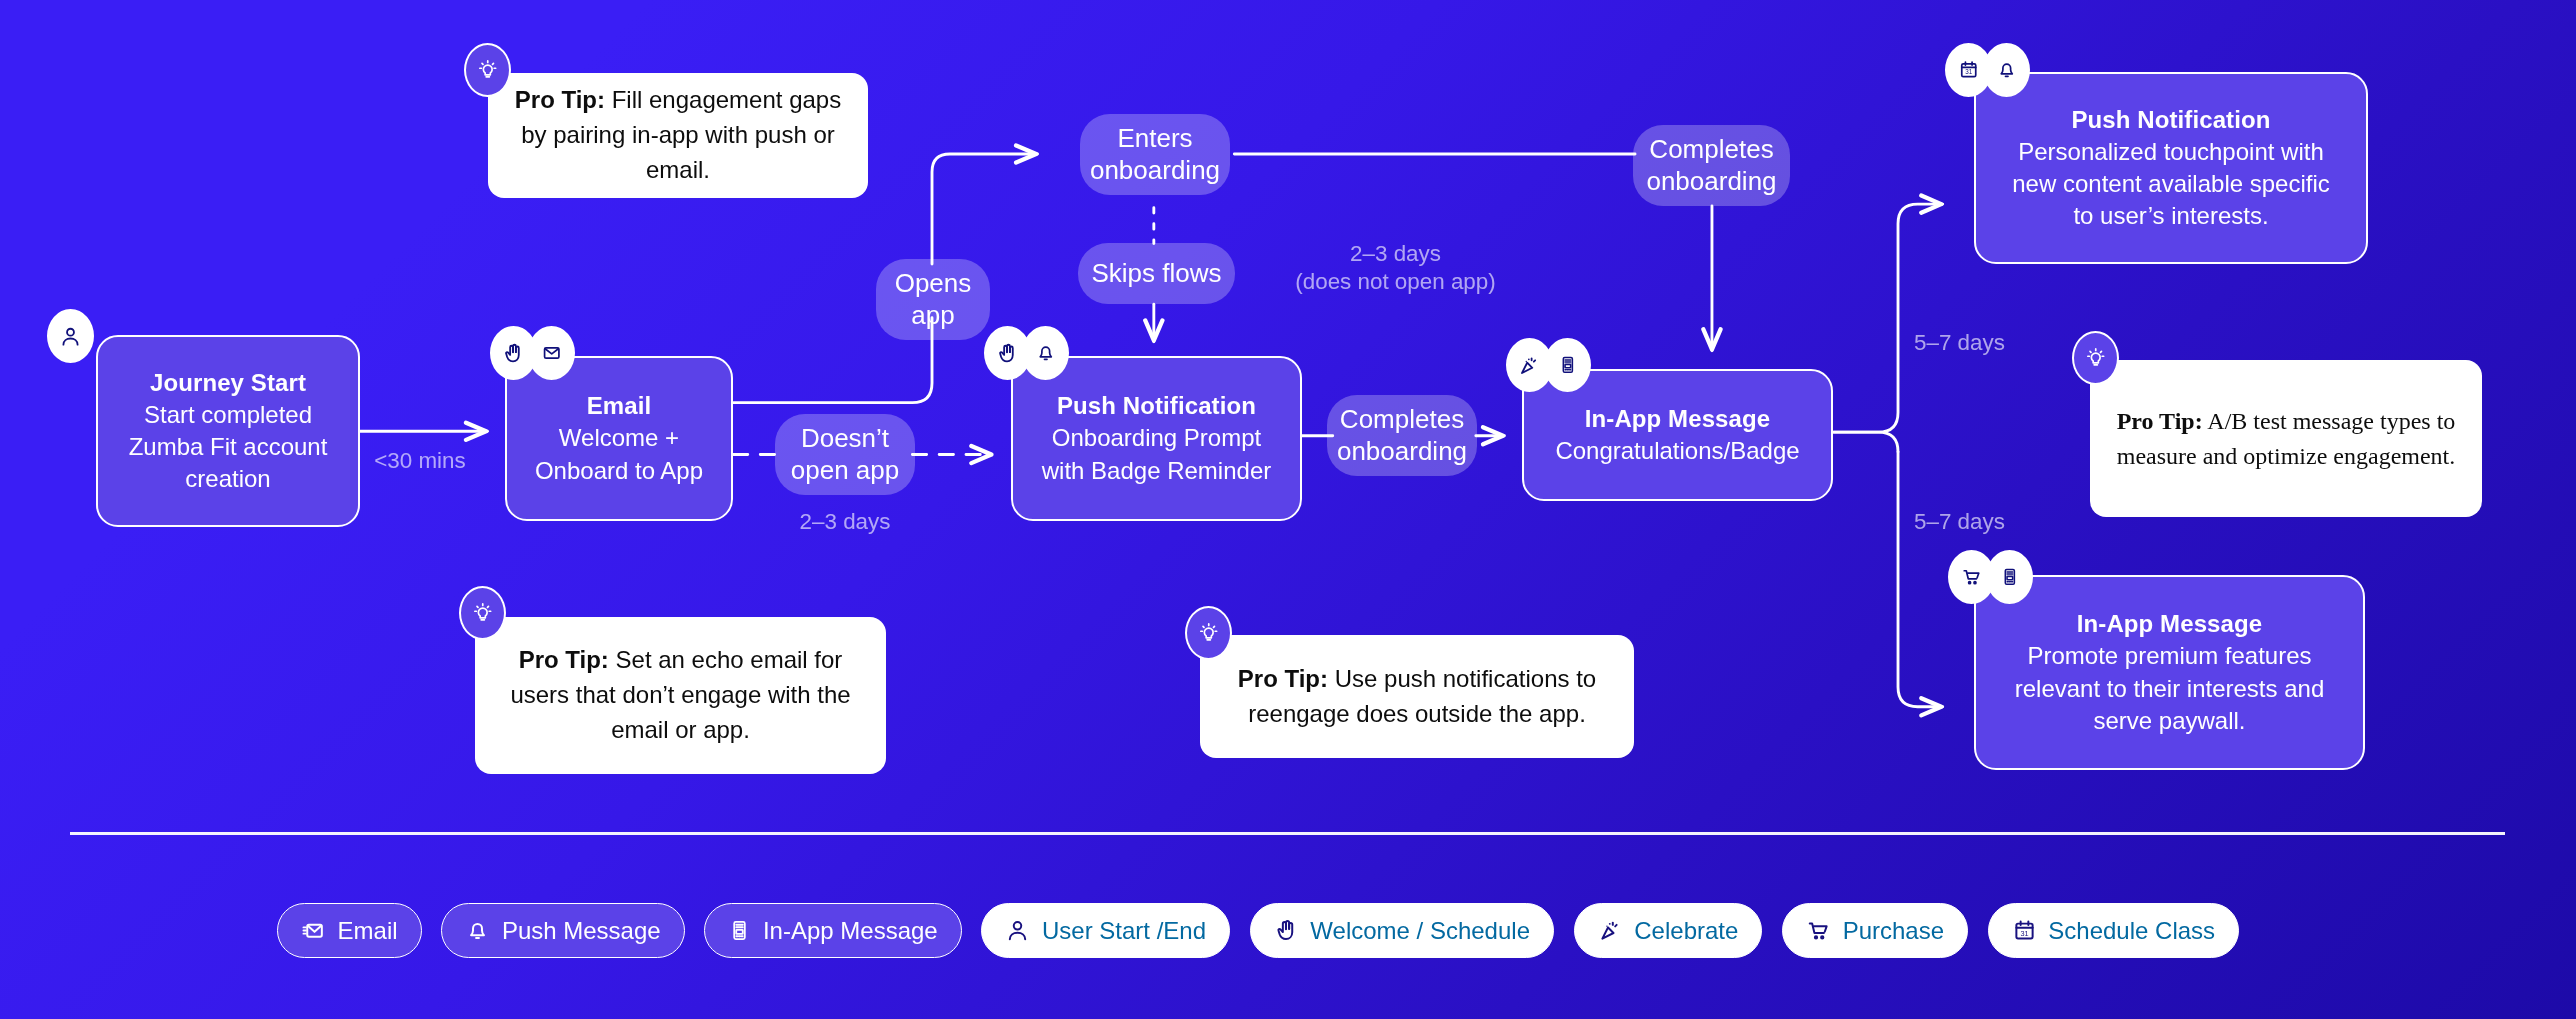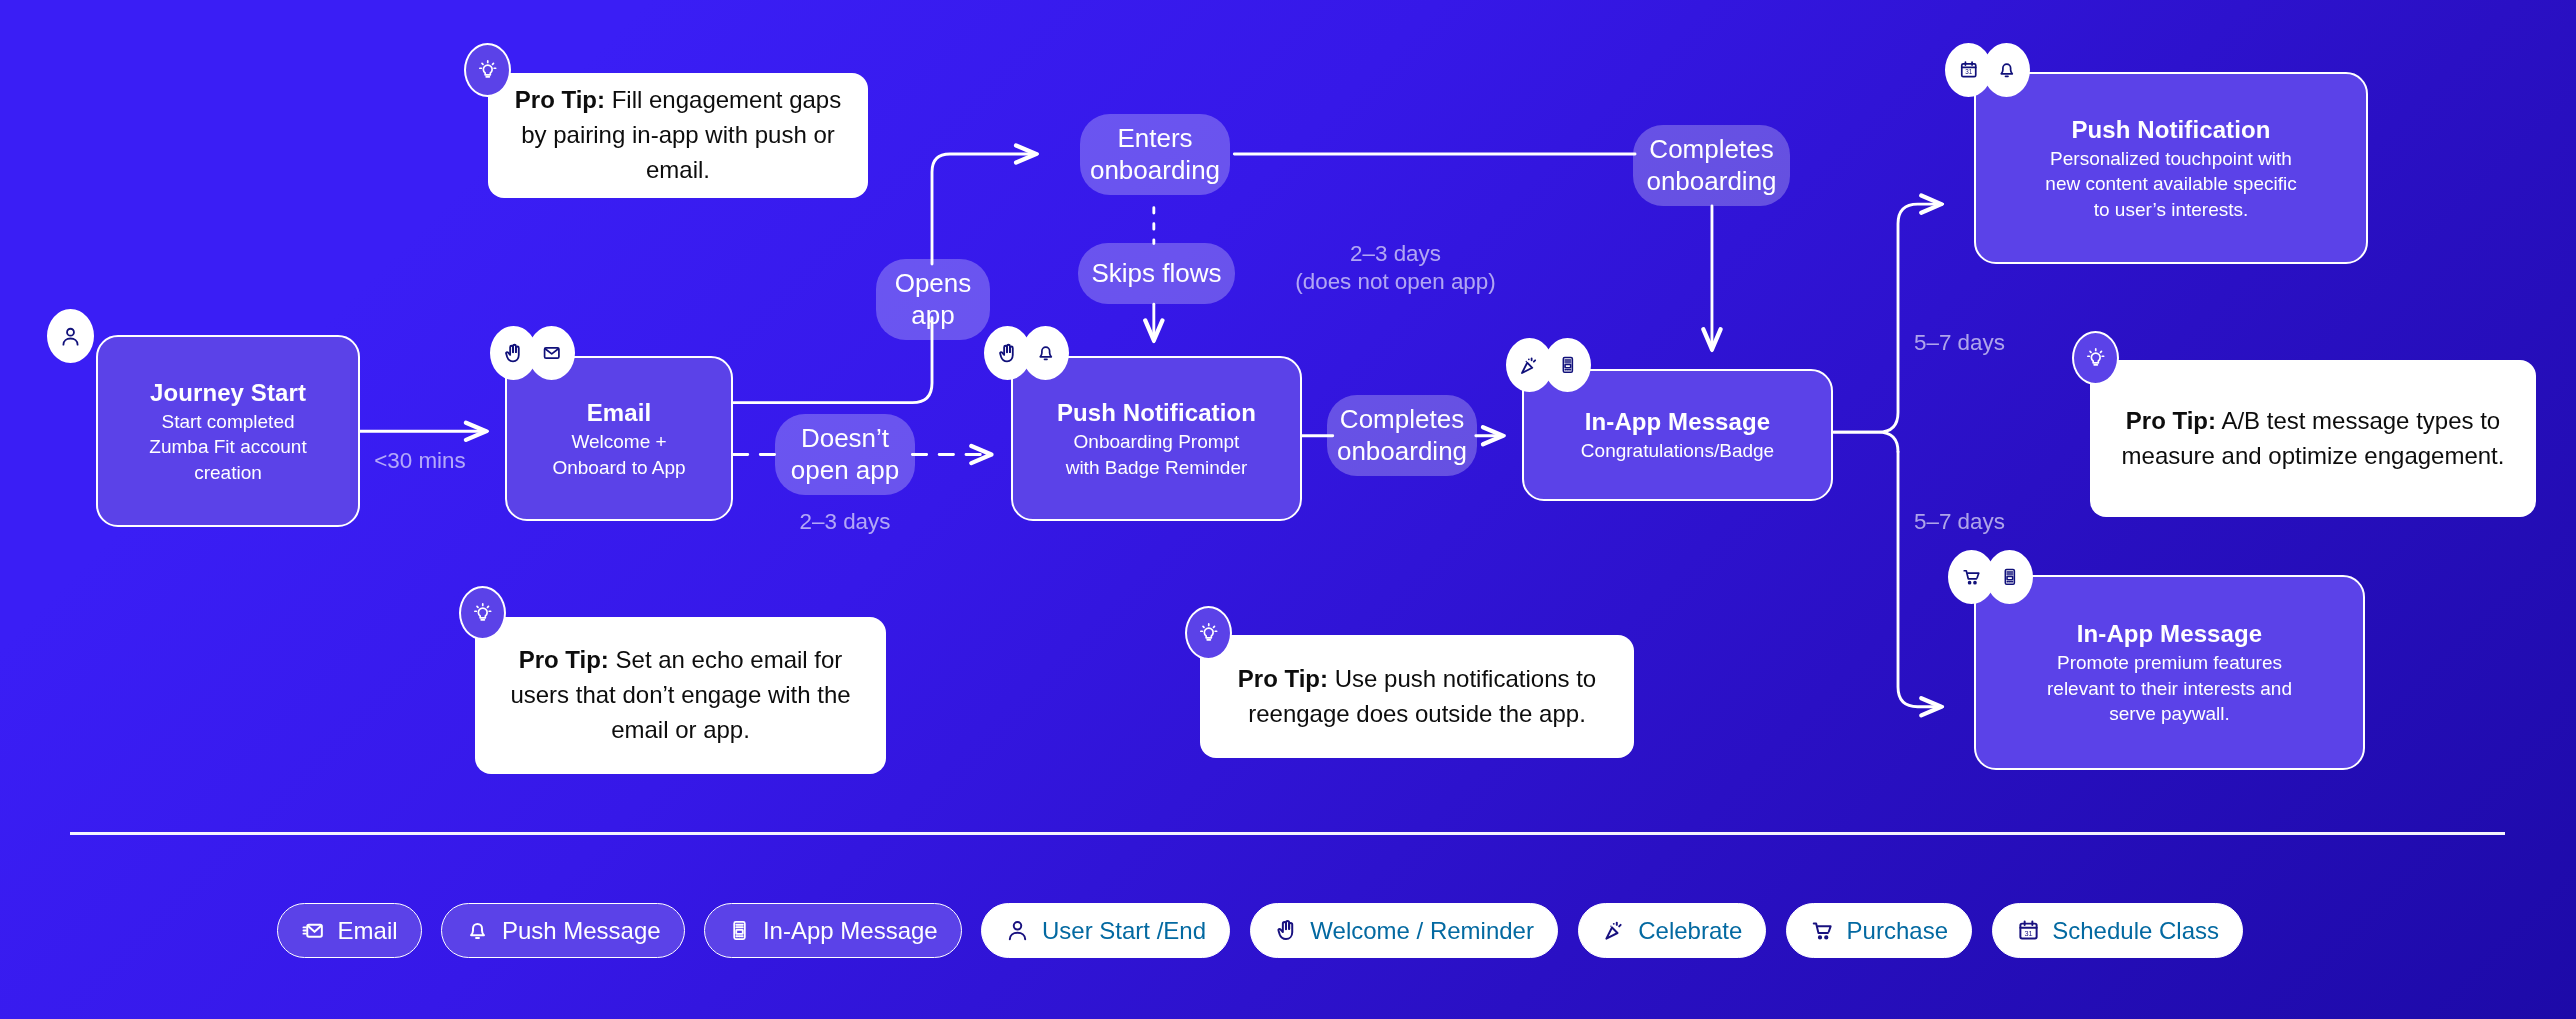--- a/index.html
+++ b/index.html
@@ -23,21 +23,21 @@
     border: 2.7px solid #ffffff;
     border-radius: 22px;
     color: #ffffff;
     display: flex; flex-direction: column;
     align-items: center; justify-content: center;
     text-align: center;
     padding: 12.5px 16px;
     line-height: 1.34;
   }
   .node .ttl { font-weight: 700; font-size: 24px; letter-spacing: 0.1px; }
-  .node .sub { font-weight: 400; font-size: 19px; }
+  .node .sub { font-weight: 400; font-size: 24px; }
 
   
   .pill {
     position: absolute;
     background: rgba(255,255,255,0.26);
     border-radius: 30px;
     color: #ffffff;
     display: flex; align-items: center; justify-content: center;
     text-align: center;
     font-size: 26px;
@@ -349,21 +349,21 @@
 
   <div class="badges" style="left:2072px; top:331px;">
     <div class="badge purple">
       <svg width="21.5" height="21.5" viewBox="0 0 24 24">
           <path d="M9.1 15.6a4.9 4.9 0 1 1 5.8 0v2.1H9.1v-2.1Z"></path>
           <path d="M10.2 19.9h3.6"></path>
           <path d="M12 2.2v1.6M5.6 4.9l1.1 1.1M18.4 4.9l-1.1 1.1M3.2 10.3h1.6M19.2 10.3h1.6"></path>
         </svg>
     </div>
   </div>
-  <div class="tip" style="left:2090px; top:360px; width:446px; height:157px;">
+  <div class="tip" style="left:2090px; top:360px; width:392px; height:157px;font-family:Liberation Serif, serif;">
     <div>
       <b>Pro Tip:</b><span> A/B test message types to measure and optimize engagement.</span>
     </div>
   </div>
 
   <div id="divider"></div>
 
   <div id="legend">
 
     <div class="legend-item purple">
@@ -411,21 +411,21 @@
     </div>
 
     <div class="legend-item white">
       <span>
         <svg width="25" height="25" viewBox="0 0 24 24">
             <path d="M8.5 12.5V5.4a1.5 1.5 0 0 1 3 0v5.4"></path>
             <path d="M11.5 10.4V4.4a1.5 1.5 0 0 1 3 0v6"></path>
             <path d="M14.5 10.6V6.2a1.5 1.5 0 0 1 3 0v7.4c0 4-2.6 6.6-6 6.6-3.1 0-5.2-1.9-6.1-4.6L4.3 12c-.4-1.1 1.1-2 1.9-1.1l2.3 2.6"></path>
           </svg>
       </span>
-      <span>Welcome / Reminder</span>
+      <span>Welcome / Schedule</span>
     </div>
 
     <div class="legend-item white">
       <span>
         <svg width="25" height="25" viewBox="0 0 24 24">
             <path d="M4.2 19.8 9.6 9.1l5.3 5.3-10.7 5.4Z"></path>
             <path d="M14.2 4.6v2"></path>
             <path d="M17.9 6.6l-1.4 1.4"></path>
             <circle cx="11.3" cy="5.6" r=".9" fill="#18117f" stroke="none"></circle>
             <circle cx="8.6" cy="7.8" r=".7" fill="#18117f" stroke="none"></circle>

